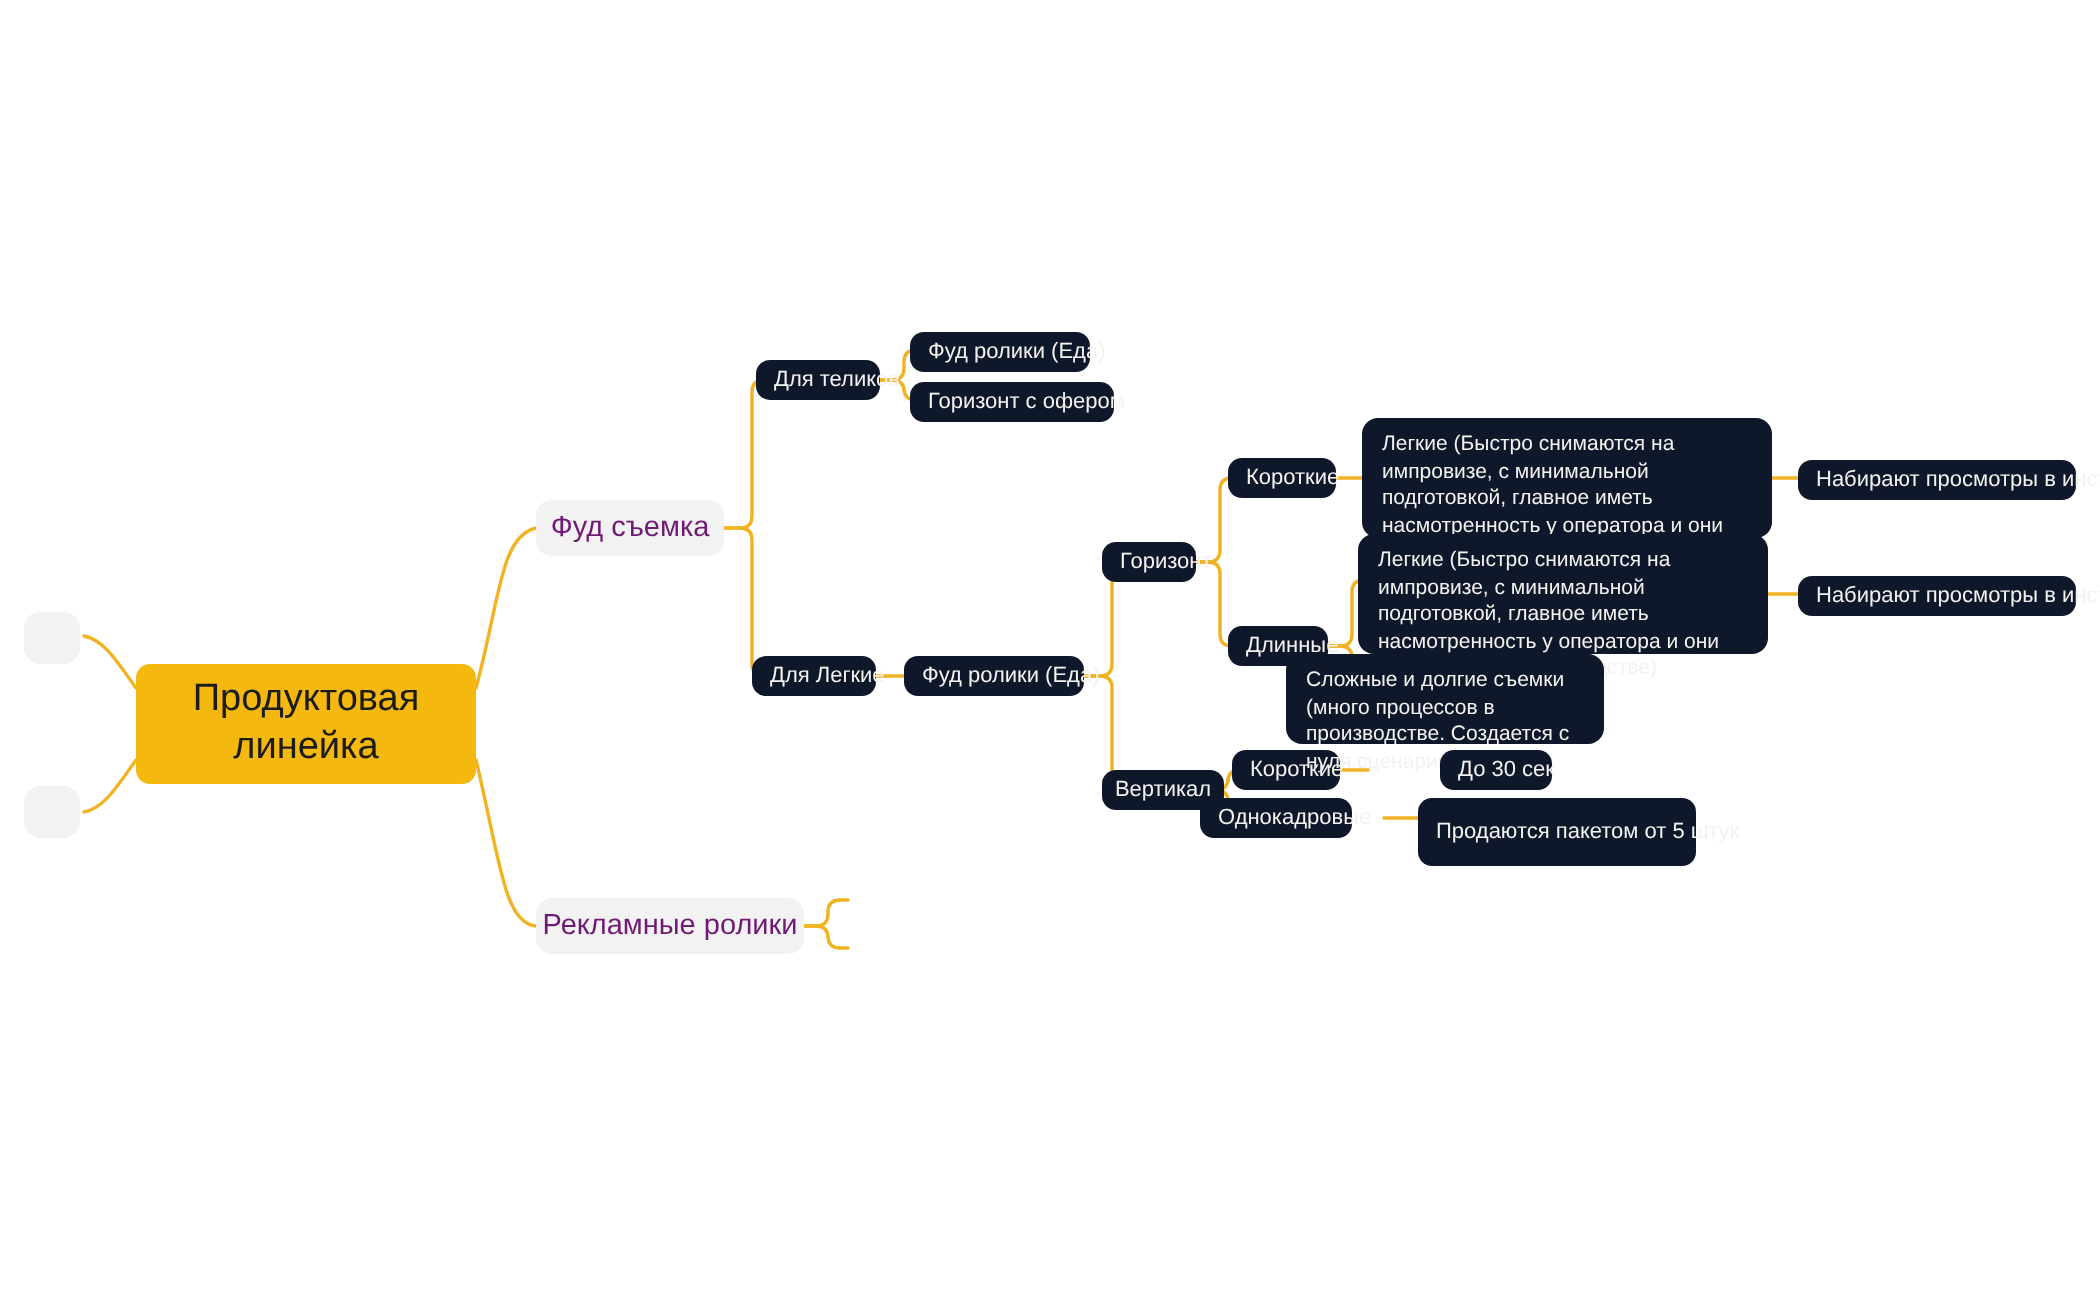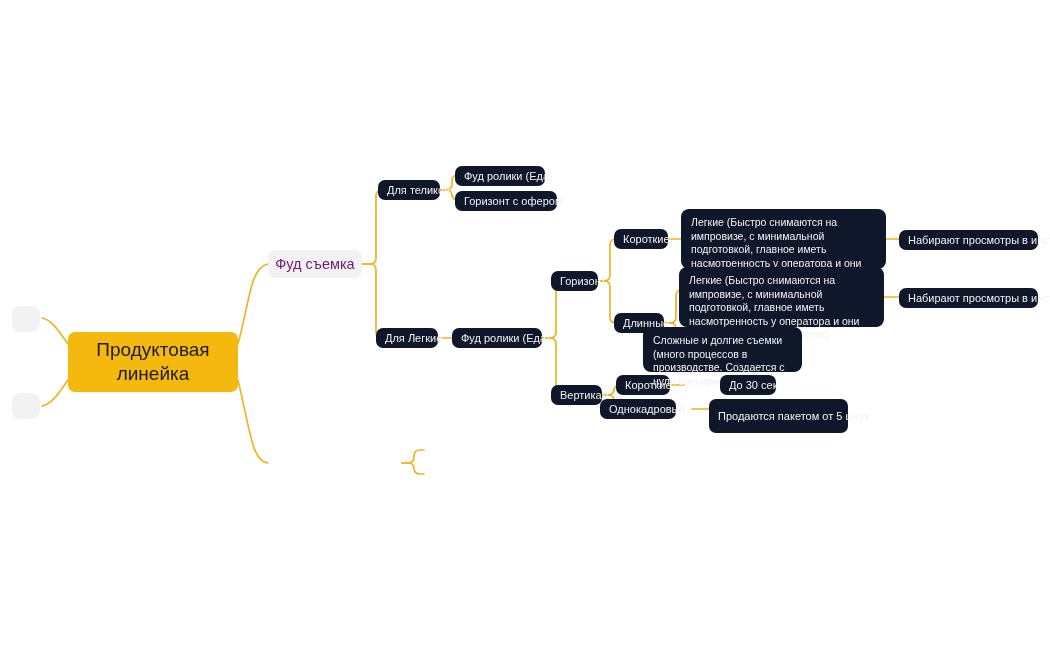--- a/index.html
+++ b/index.html
@@ -130,20 +130,23 @@
   </div>
 
   <div class="node root" style="left:68px; top:332px; width:170px; height:60px;">
     <span>Продуктовая линейка</span>
   </div>
 
   <div class="node light" style="left:268px; top:250px; width:94px; height:28px;">
     <span>Фуд съемка</span>
   </div>
 
+  <div class="node light" style="left:268px; top:449px; width:134px; height:28px;">
+    <span>Рекламные ролики</span>
+  </div>
 
   <div class="node dark" style="left:378px; top:180px; width:62px; height:20px;">
     <span>Для теликов</span>
   </div>
 
   <div class="node dark" style="left:376px; top:328px; width:62px; height:20px;">
     <span>Для Легкие</span>
   </div>
 
   <div class="node dark" style="left:455px; top:166px; width:90px; height:20px;">
@@ -155,21 +158,21 @@
   </div>
 
   <div class="node dark" style="left:452px; top:328px; width:90px; height:20px;">
     <span>Фуд ролики (Еда)</span>
   </div>
 
   <div class="node dark" style="left:551px; top:271px; width:47px; height:20px;">
     <span>Горизонт</span>
   </div>
 
-  <div class="node dark" style="left:551px; top:385px; width:51px; height:20px;">
+  <div class="node dark" style="left:551px; top:385px; width:61px; height:20px;justify-content:center;">
     <span>Вертикал</span>
   </div>
 
   <div class="node dark" style="left:614px; top:229px; width:54px; height:20px;">
     <span>Короткие</span>
   </div>
 
   <div class="node dark" style="left:614px; top:313px; width:50px; height:20px;text-align:center;">
     <span>Длинные</span>
   </div>

